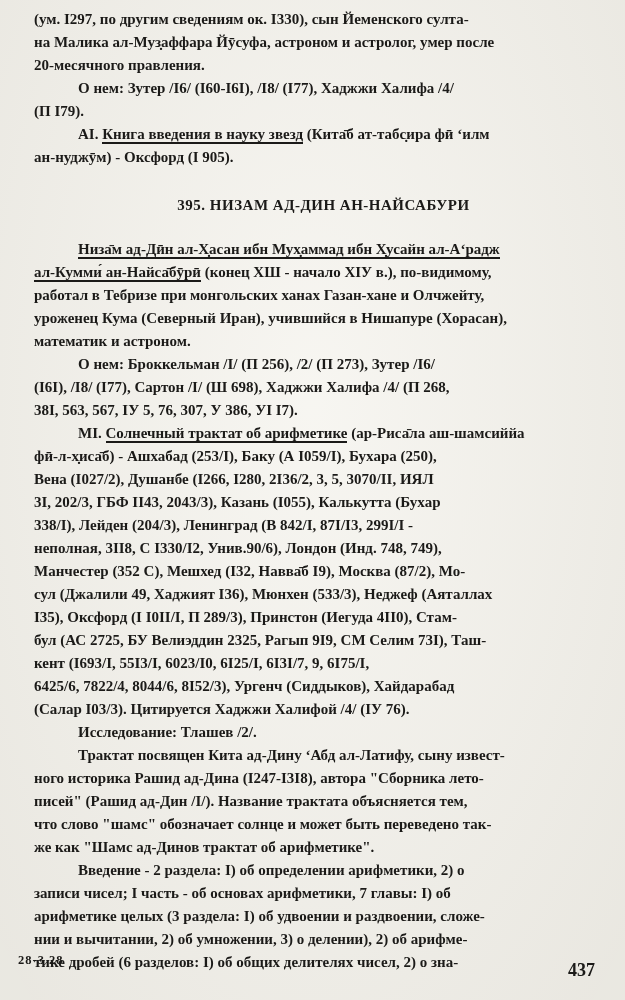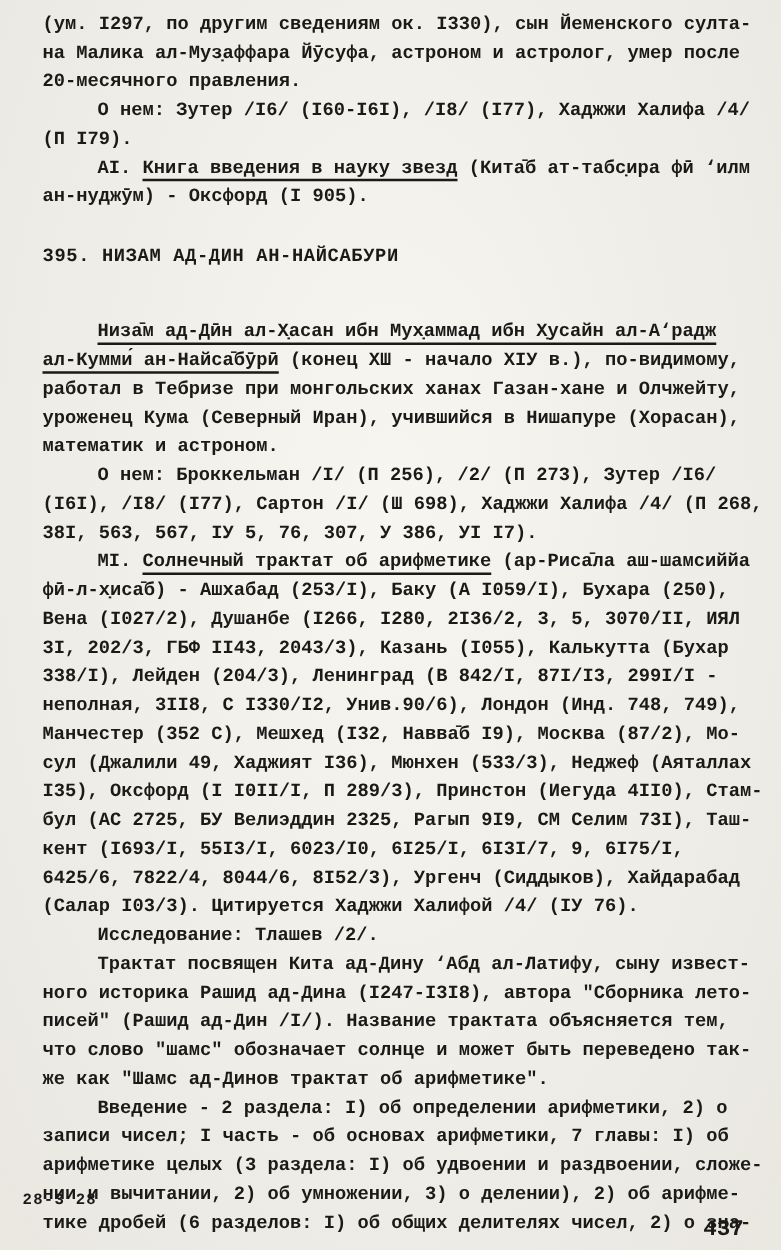--- a/index.html
+++ b/index.html
@@ -15,56 +15,57 @@
   }
   .page {
     position: relative;
     width: 625px;
     height: 1000px;
     background:
       radial-gradient(ellipse at 50% 40%, rgba(255,255,255,0.35), rgba(0,0,0,0.04) 95%),
       #f3f1ea;
     box-sizing: border-box;
     padding: 8px 12px 0 34px;
-    font-family: Liberation Mono, monospace;
+    font-family: Liberation Serif, serif;
     font-weight: 700;
     font-size: 15px;
     line-height: 23px;
     color: #1b1a18;
     -webkit-font-smoothing: antialiased;
   }
   .ln {
     white-space: pre;
     height: 23px;
   }
   .ind {
     text-indent: 44px;
   }
   .u {
     border-bottom: 2px solid currentColor;
     padding-bottom: 0px;
   }
   .heading {
+    text-align: center;
     height: 23px;
-    margin: 25px 0 37px 0;
+    margin: 25px 0 21px 0;
     letter-spacing: 0.5px;
     white-space: pre;
   }
   .footer-sig {
     position: absolute;
     left: 18px;
     bottom: 28px;
     font-size: 12.5px;
     letter-spacing: 1px;
     font-weight: 700;
   }
   .footer-page {
     position: absolute;
     right: 30px;
-    bottom: 4px;
+    bottom: 18px;
     font-size: 18px;
     font-weight: 700;
   }
 </style>
 </head>
 <body>
 
 <div class="page">
 
   <div>

